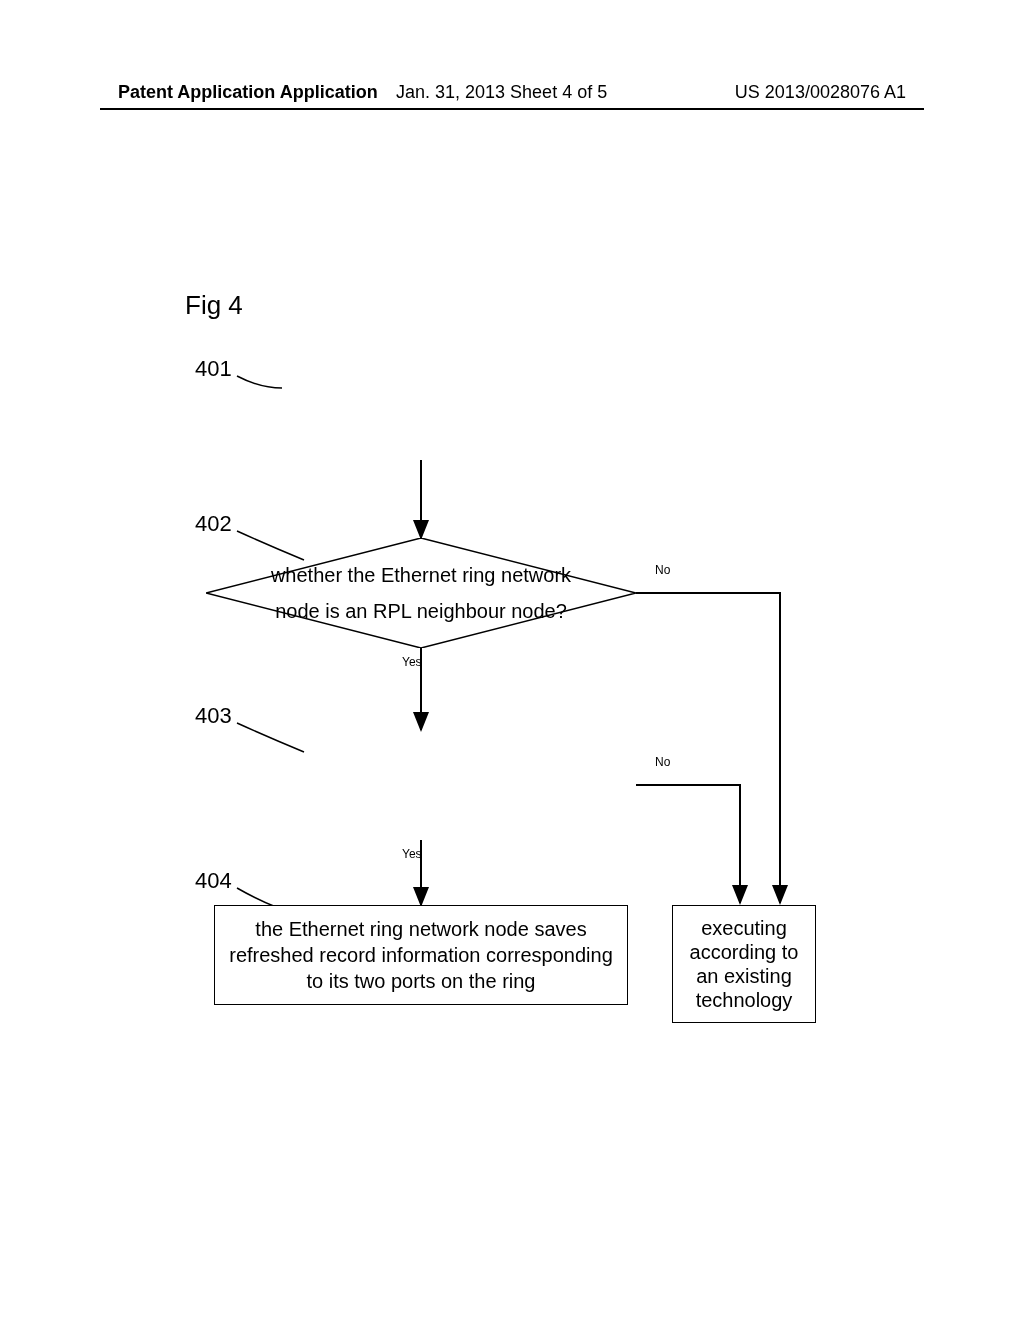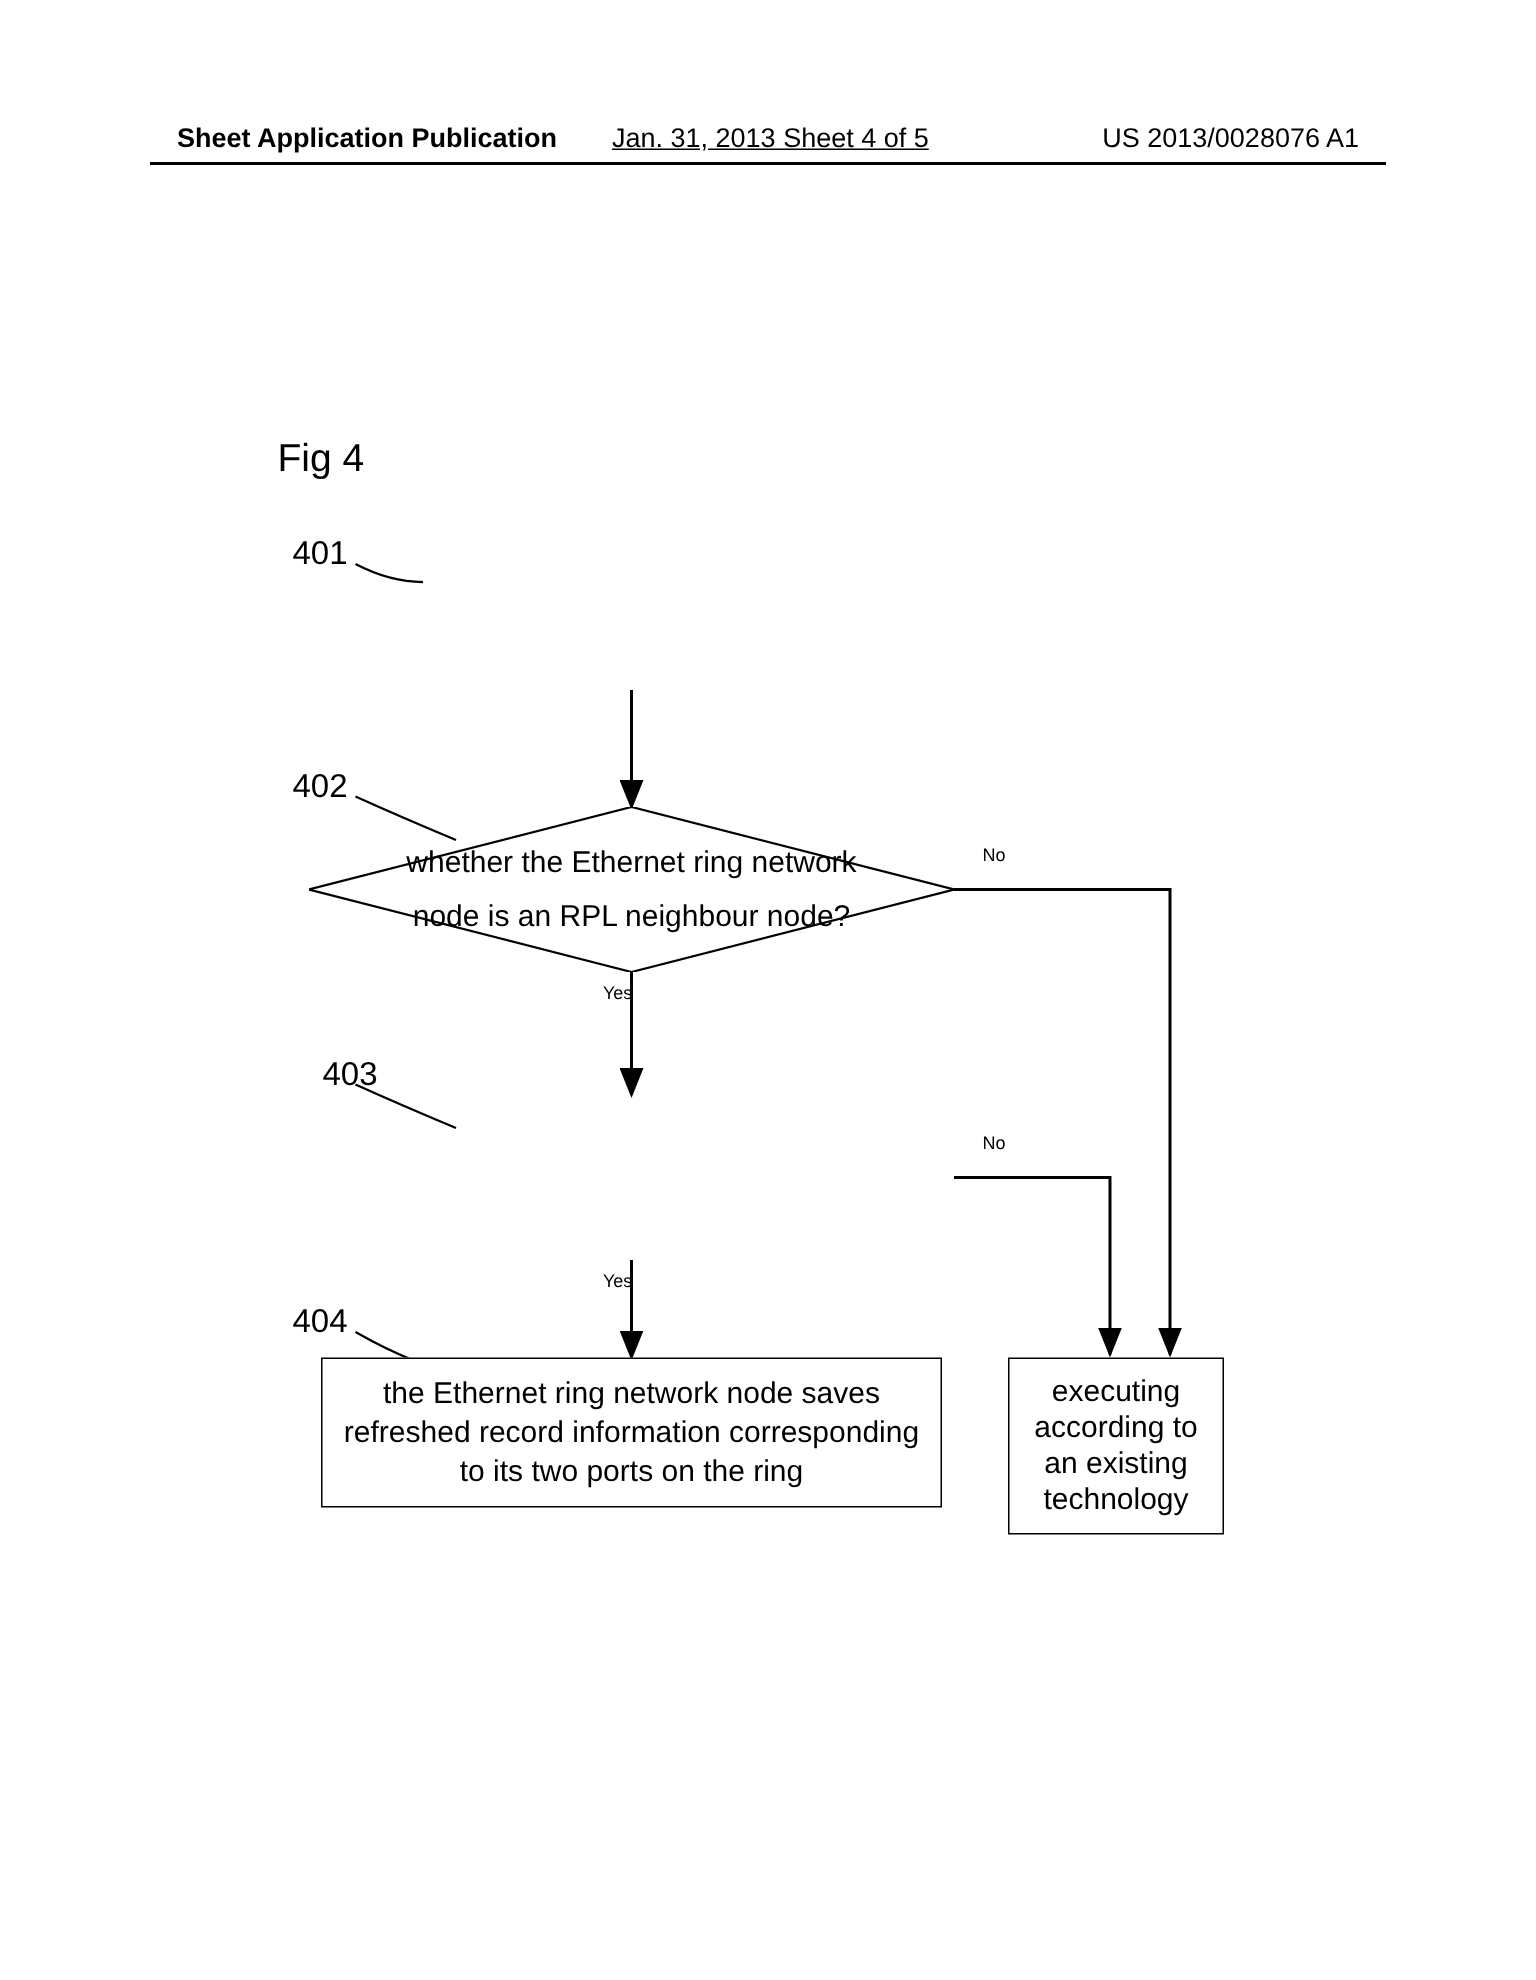--- a/index.html
+++ b/index.html
@@ -22,22 +22,21 @@
     right: 0;
     font-size: 18px;
   }
   .header .left {
     position: absolute;
     left: 118px;
     font-weight: bold;
   }
   .header .center {
     position: absolute;
-    left: 408px;
-    text-decoration: underline;
+    left: 396px;
   }
   .header .right {
     position: absolute;
     right: 118px;
   }
   .hr {
     position: absolute;
     top: 108px;
     left: 100px;
     right: 100px;
@@ -111,21 +110,21 @@
     pointer-events: none;
   }
 
 </style>
 </head>
 <body>
 
 <div class="page">
 
   <div class="header">
-    <span class="left">Sheet Application Publication</span>
+    <span class="left">Patent Application Application</span>
     <span class="center">Jan. 31, 2013  Sheet 4 of 5</span>
     <span class="right">US 2013/0028076 A1</span>
   </div>
   <div class="hr"></div>
 
   <div class="row figlabel">Fig 4</div>
 
   <svg class="arrows" viewBox="0 0 1024 1320" xmlns="http://www.w3.org/2000/svg">
     <defs>
       <marker id="arrowhead" markerWidth="10" markerHeight="8" refX="9" refY="4" orient="auto">
@@ -157,21 +156,21 @@
   <div class="step-label" style="left:195px; top:511px;">402</div>
   <div class="diamond-wrap" style="left:206px; top:538px;">
     <svg class="diamond-svg" viewBox="0 0 430 110" preserveAspectRatio="none">
       <polygon points="215,0 430,55 215,110 0,55" fill="#fff" stroke="#000" stroke-width="1.5"></polygon>
     </svg>
     <div class="diamond-text">whether the Ethernet ring network node is an RPL neighbour node?</div>
   </div>
   <div class="yesno" style="left:402px; top:655px;">Yes</div>
   <div class="yesno" style="left:655px; top:563px;">No</div>
 
-  <div class="step-label" style="left:195px; top:703px;margin-left:20px;">403</div>
+  <div class="step-label" style="left:195px; top:703px;">403</div>
   <div class="yesno" style="left:402px; top:847px;">Yes</div>
   <div class="yesno" style="left:655px; top:755px;">No</div>
 
   <div class="step-label" style="left:195px; top:868px;">404</div>
   <div class="box" style="left:672px; top:905px; width:130px; line-height:24px;">
     <span>executing according to an existing technology</span>
   </div>
 
   <div class="box" style="left:214px; top:905px; width:400px;">
     <span>the Ethernet ring network node saves refreshed record information corresponding to its two ports on the ring</span>

